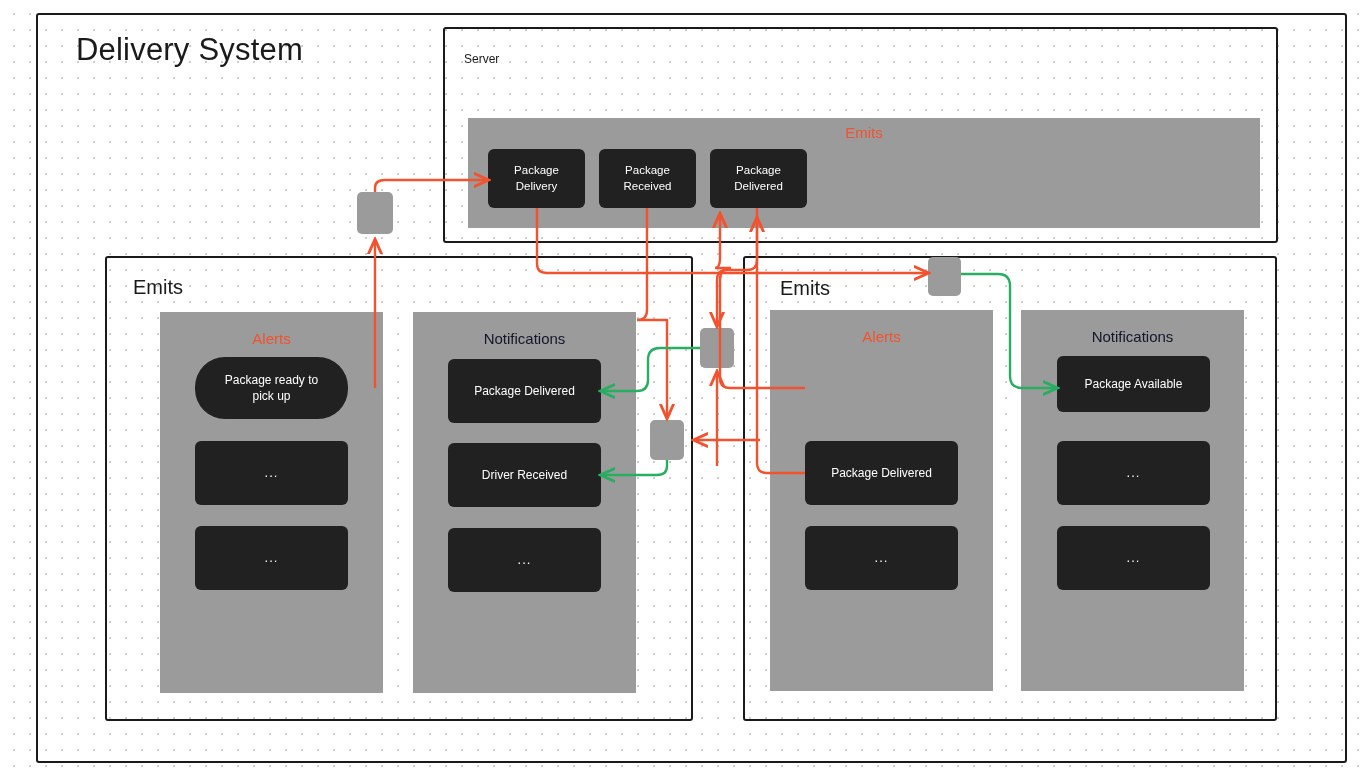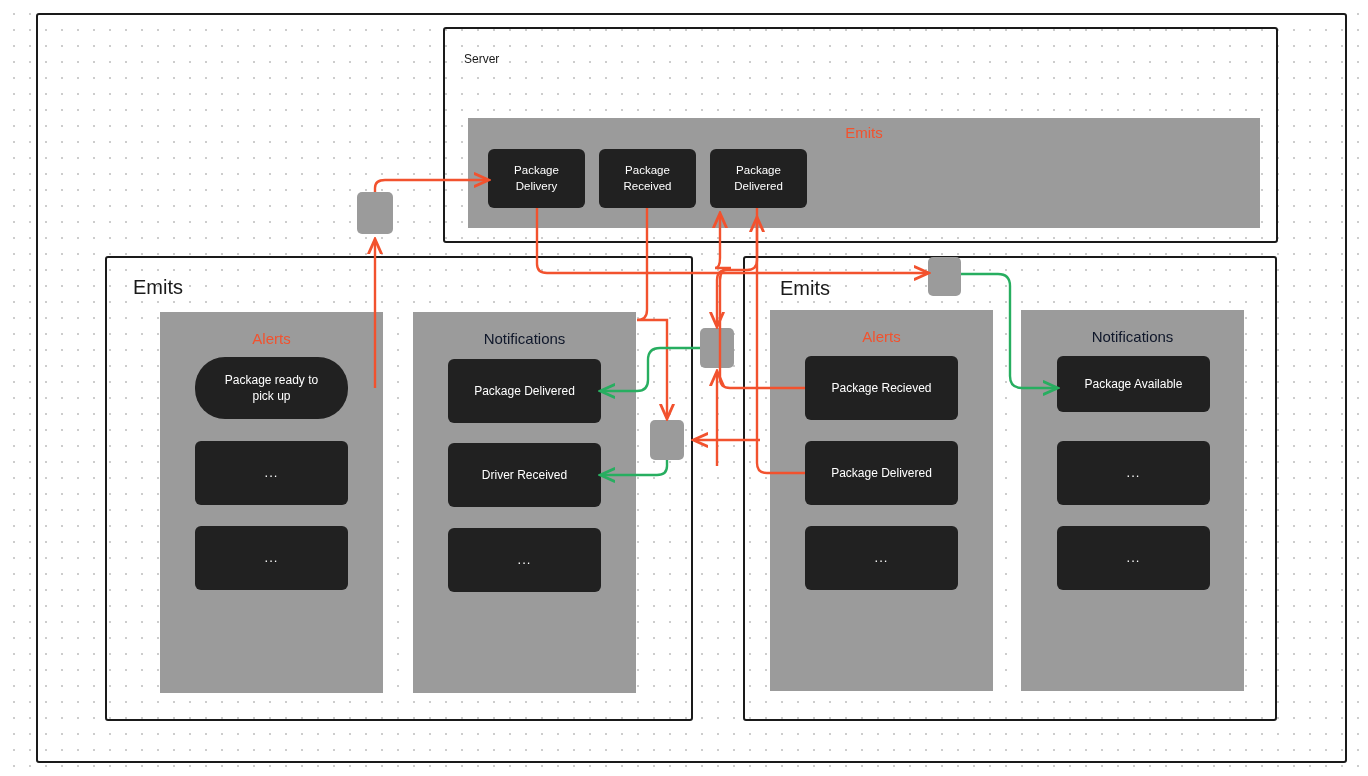--- a/index.html
+++ b/index.html
@@ -103,20 +103,21 @@
   .wire-orange { fill: none; stroke: #f2522e; stroke-width: 2.4px; }
   .wire-green { fill: none; stroke: #27ae60; stroke-width: 2.4px; }
 </style>
 </head>
 <body>
 
 <div id="canvas">
 
   <div class="frame" id="outer-frame"></div>
 
+  <div class="page-title">Delivery System</div>
 
   <div class="frame" id="server-frame"></div>
   <div class="frame-label small" id="server-label">Server</div>
 
   <div class="panel" style="left:468px; top:118px; width:792px; height:110px;">
     <div class="panel-title emits" style="top:6px;">Emits</div>
   </div>
 
   <div class="card" style="left:488px; top:149px; width:97px; height:59px;">
     <span>
@@ -167,23 +168,20 @@
   </div>
   <div class="card wide" style="left:448px; top:528px; width:153px; height:64px;">
     <span class="dots">...</span>
   </div>
 
   <div class="frame" id="driver-frame"></div>
   <div class="frame-label" id="driver-label">Emits</div>
 
   <div class="panel" style="left:770px; top:310px; width:223px; height:381px;">
     <div class="panel-title alerts" style="top:18px;">Alerts</div>
-  </div>
-  <div class="card wide" style="left:805px; top:356px; width:153px; height:64px;">
-    <span>Package Recieved</span>
   </div>
   <div class="card wide" style="left:805px; top:441px; width:153px; height:64px;">
     <span>Package Delivered</span>
   </div>
   <div class="card wide" style="left:805px; top:526px; width:153px; height:64px;">
     <span class="dots">...</span>
   </div>
 
   <div class="panel" style="left:1021px; top:310px; width:223px; height:381px;">
     <div class="panel-title notifications" style="top:18px;">Notifications</div>

